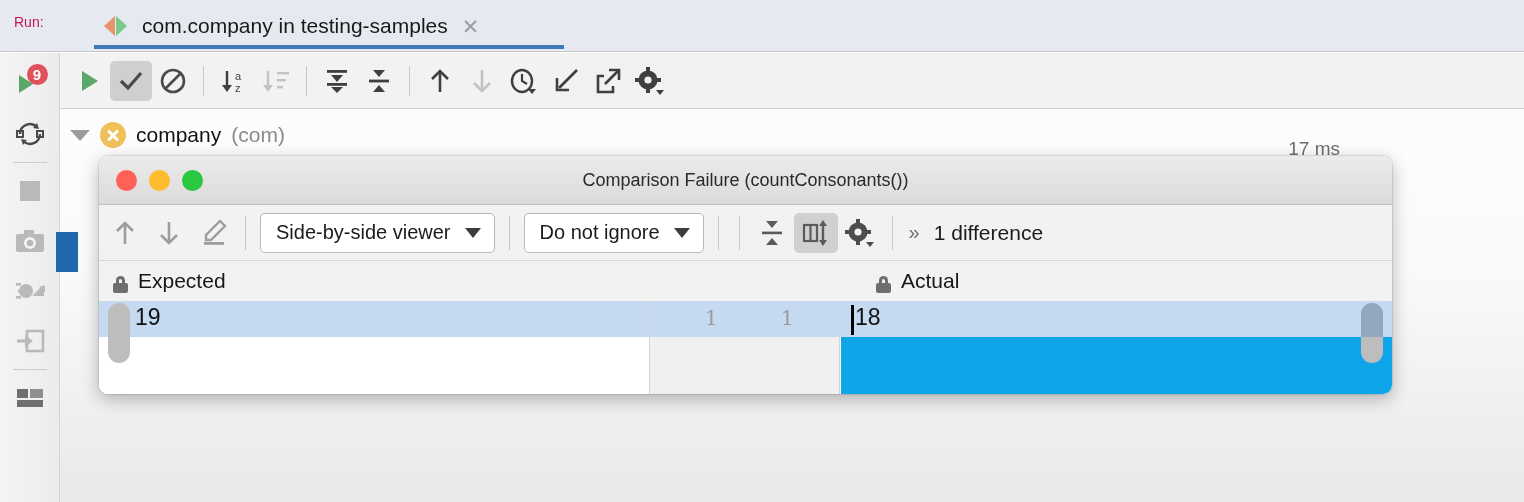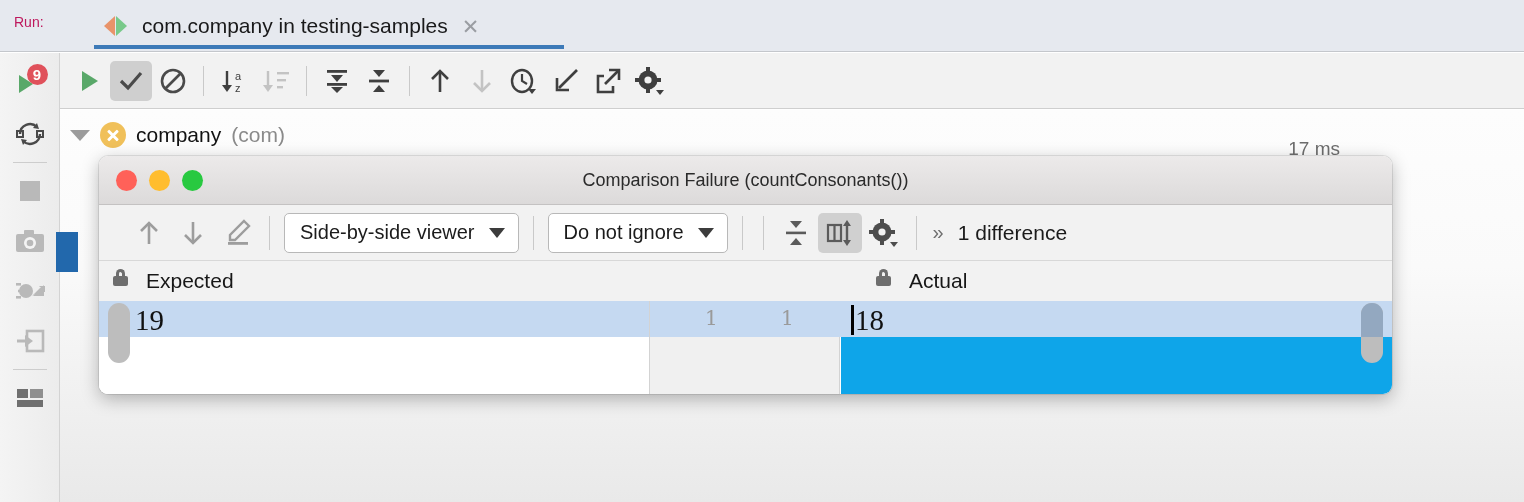--- a/index.html
+++ b/index.html
@@ -132,21 +132,21 @@
   .light { width: 21px; height: 21px; border-radius: 50%; cursor: pointer; }
   .l-red { background: #ff6159; }
   .l-yel { background: #ffbd2e; }
   .l-grn { background: #28c940; }
   .dlg-title-txt {
     width: 100%; text-align: center; font-size: 18px; color: #2a2a2a;
   }
 
   .dlg-toolbar {
     height: 56px; background: #f2f2f2; border-bottom: 1px solid #d8d8d8;
-    display: flex; align-items: center; padding-left: 28px; position: relative;
+    display: flex; align-items: center; padding-left: 4px; position: relative;
   }
   .dt-btn {
     width: 44px; height: 40px; display: flex; align-items: center;
     justify-content: center; border-radius: 5px; flex: none; cursor: pointer;
   }
   .dt-btn.active { background: #d0d0d0; }
   .dt-sep { width: 1px; height: 34px; background: #c9c9c9; margin: 0 10px; flex: none; }
   .combo {
     height: 40px; border: 1px solid #b8b8b8; border-radius: 5px; background: #fff;
     display: flex; align-items: center; gap: 14px; padding: 0 13px 0 15px;
@@ -157,21 +157,21 @@
     border-right: 8px solid transparent; border-top: 10px solid #3c3c3c;
   }
   .chevrons { font-size: 20px; color: #6f6f6f; padding: 0 6px; cursor: pointer; }
   .diffcount { font-size: 21px; color: #1b1b1b; margin-left: 8px; white-space: nowrap; }
 
   
   .dlg-heads {
     height: 40px; background: #f2f2f2; display: flex; align-items: center;
     position: relative;
   }
-  .head-cell { display: flex; align-items: flex-start; gap: 18px; position: absolute; }
+  .head-cell { display: flex; align-items: flex-end; gap: 10px; position: absolute; }
   .head-cell.expected { left: 14px; }
   .head-cell.actual { left: 777px; }
   .head-txt { font-size: 21px; color: #171717; }
   .lock {
     width: 15px; height: 17px; position: relative; flex: none;
   }
   .lock .body {
     position: absolute; bottom: 0; left: 0; width: 15px; height: 10px;
     background: #6e6e6e; border-radius: 2px;
   }
@@ -187,22 +187,22 @@
   .gutter {
     position: absolute; left: 550px; top: 0; width: 191px; height: 93px;
     background: #f0f0f0; border-left: 1px solid #d3d3d3; border-right: 1px solid #d3d3d3;
   }
   .pane-right { position: absolute; left: 742px; top: 0; width: 551px; height: 93px; background:#0ea5e9; }
 
   .hl-row { position: absolute; left: 0; top: 0; height: 36px; background: #c5d9f1; }
   .hl-left { width: 550px; }
 
   .code {
-    position: absolute; top: 3px; font-size: 29px; color: #111;
-    font-family: Liberation Serif, serif;
+    position: absolute; top: 3px; font-size: 23px; color: #111;
+    font-family: Liberation Sans, sans-serif;
   }
   .code-left { left: 36px; }
   .lineno {
     position: absolute; top: 5px; font-size: 20px; color: #9a9a9a;
     font-family: "DejaVu Serif", serif;
   }
 
   .scrollthumb {
     position: absolute; width: 22px; border-radius: 11px; background: #bdbdbd;
   }

